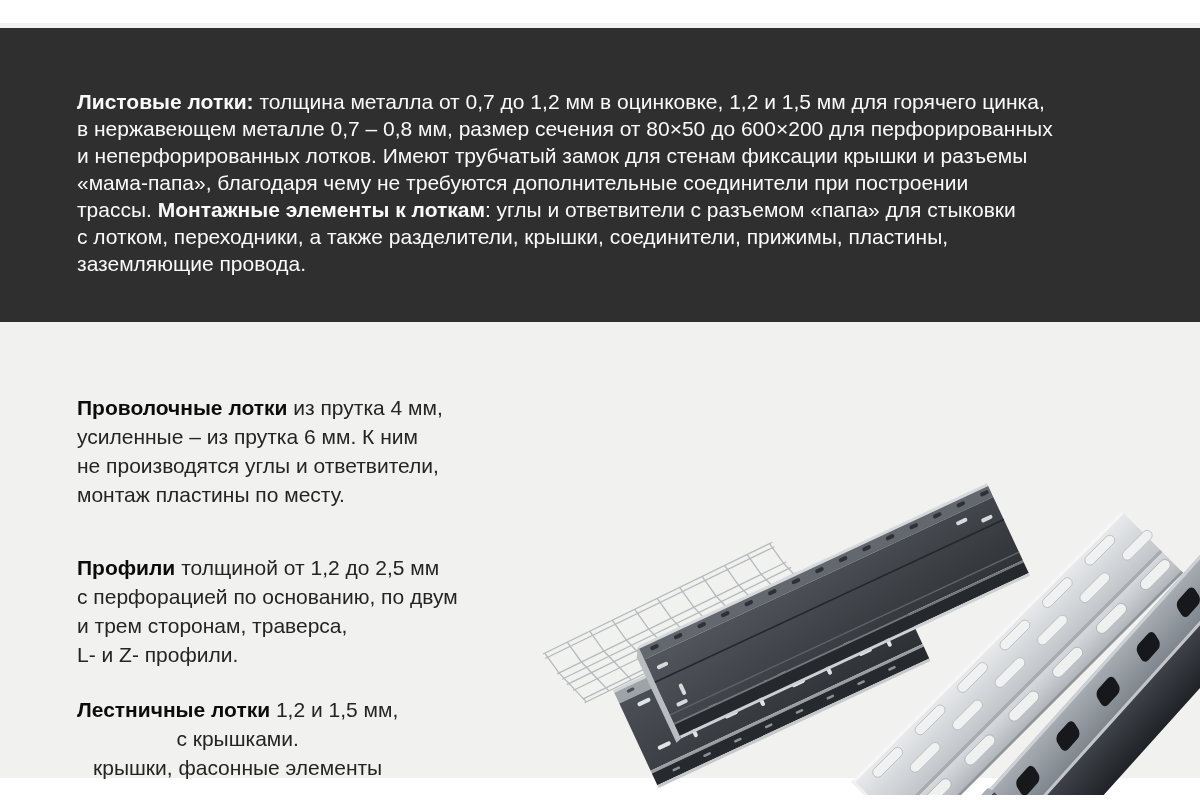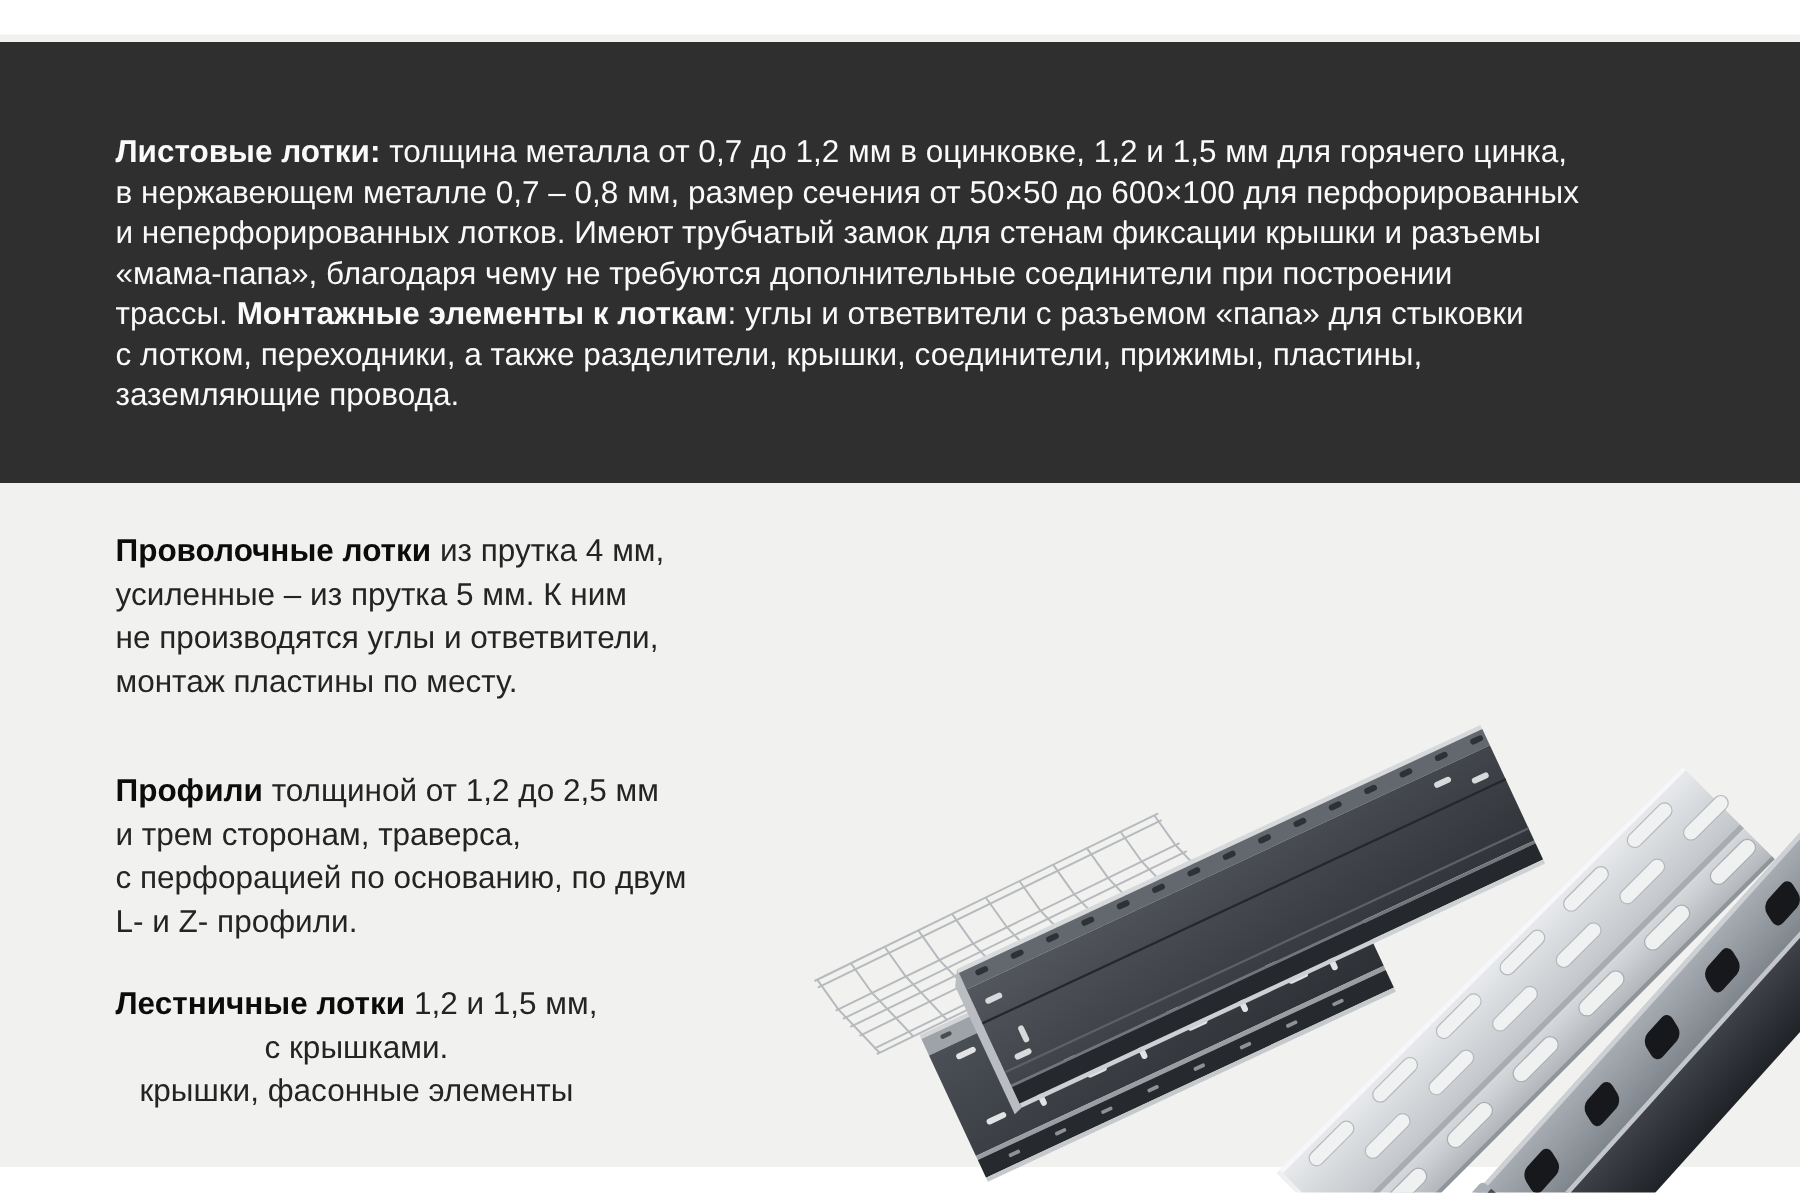--- a/index.html
+++ b/index.html
@@ -15,61 +15,61 @@
     position:absolute;left:0;top:5px;width:1200px;height:294px;
     background:#2f2f2f;
   }
   .hero-text{
     position:absolute;left:77px;top:60px;
     color:#fafafa;font-size:21px;line-height:27px;font-weight:400;
   }
   .ln{margin:0;white-space:nowrap;}
   strong{font-weight:700;}
   .para{
-    position:absolute;color:#242424;font-size:21px;line-height:29px;
+    position:absolute;color:#242424;font-size:21px;line-height:29px;margin-top:40px;
   }
   .para strong{color:#0c0c0c;}
   .p-wire{left:77px;top:330px;}
   .p-prof{left:77px;top:490px;}
   .p-ladder{left:77px;top:632px;text-align:center;}
   .p-mount{left:529px;top:330px;}
   .art-wrap{
     position:absolute;left:505px;top:435px;width:695px;height:337px;
   }
   .art-wrap svg{display:block;}
 </style>
 </head>
 <body>
 
 <div class="canvas">
   <div class="section-bg">
 
     <section class="hero">
       <div class="hero-text">
         <p class="ln"><strong>Листовые лотки:</strong><span> толщина металла от 0,7 до 1,2 мм в оцинковке, 1,2 и 1,5 мм для горячего цинка,</span></p>
-        <p class="ln">в нержавеющем металле 0,7 – 0,8 мм, размер сечения от 50×50 до 600×100 для перфорированных</p>
+        <p class="ln">в нержавеющем металле 0,7 – 0,8 мм, размер сечения от 80×50 до 600×200 для перфорированных</p>
         <p class="ln">и неперфорированных лотков. Имеют трубчатый замок для стенам фиксации крышки и разъемы</p>
         <p class="ln">«мама-папа», благодаря чему не требуются дополнительные соединители при построении</p>
         <p class="ln"><span>трассы. </span><strong>Монтажные элементы к лоткам</strong><span>: углы и ответвители с разъемом «папа» для стыковки</span></p>
         <p class="ln">с лотком, переходники, а также разделители, крышки, соединители, прижимы, пластины,</p>
         <p class="ln">заземляющие провода.</p>
       </div>
     </section>
 
     <div class="para p-wire">
       <p class="ln"><strong>Проволочные лотки</strong><span> из прутка 4 мм,</span></p>
-      <p class="ln">усиленные – из прутка 5 мм. К ним</p>
+      <p class="ln">усиленные – из прутка 6 мм. К ним</p>
       <p class="ln">не производятся углы и ответвители,</p>
       <p class="ln">монтаж пластины по месту.</p>
     </div>
 
     <div class="para p-prof">
       <p class="ln"><strong>Профили</strong><span> толщиной от 1,2 до 2,5 мм</span></p>
+      <p class="ln">с перфорацией по основанию, по двум</p>
       <p class="ln">и трем сторонам, траверса,</p>
-      <p class="ln">с перфорацией по основанию, по двум</p>
       <p class="ln">L- и Z- профили.</p>
     </div>
 
     <div class="para p-ladder">
       <p class="ln"><strong>Лестничные лотки</strong><span> 1,2 и 1,5 мм,</span></p>
       <p class="ln">с крышками.</p>
       <p class="ln">крышки, фасонные элементы</p>
     </div>
 
 

